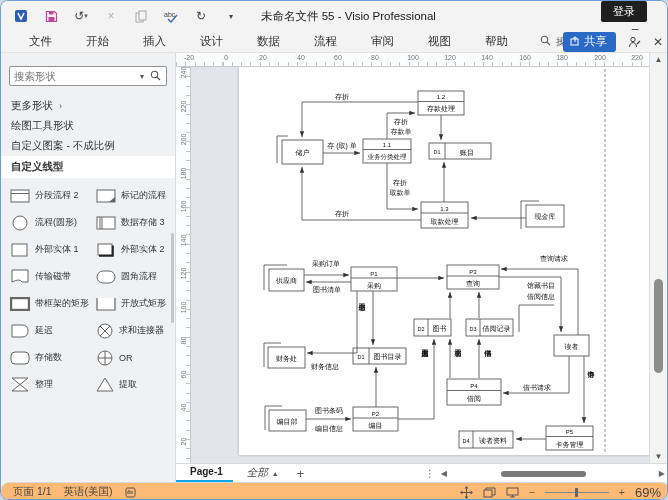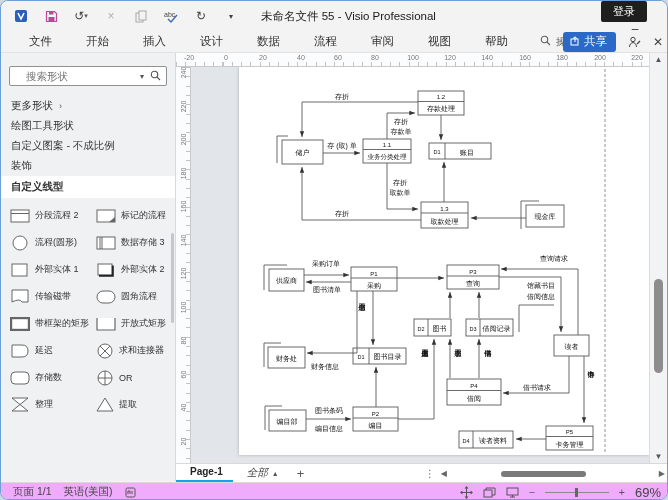--- a/index.html
+++ b/index.html
@@ -26,21 +26,21 @@
 
   
   .main{position:absolute;left:0;top:52px;width:668px;height:410px;}
 
   
   .sidebar{position:absolute;left:0;top:0;width:175px;height:428px;background:#eff1f3;border-right:1px solid #d8dade;padding:4px 0 0 0;}
   .sb-head{display:flex;justify-content:space-between;align-items:center;padding:2px 10px 0 10px;}
   .sb-title{font-size:15px;font-weight:bold;color:#30373f;}
   .sb-collapse{color:#666;font-size:11px;}
   .sb-search{position:relative;margin:9px 8px 0 8px;height:20px;background:#fff;border:1px solid #919191;border-radius:2px;display:flex;align-items:center;}
-  .sb-search input{border:0;outline:0;background:transparent;flex:1;font-size:10.5px;color:#555;padding:0 16px;width:100px;font-family:"Liberation Sans",sans-serif;}
+  .sb-search input{border:0;outline:0;background:transparent;flex:1;font-size:10.5px;color:#555;padding:0 4px;width:100px;font-family:"Liberation Sans",sans-serif;}
   .sb-search .caret{color:#555;font-size:8px;margin-right:6px;}
   .sb-links{margin-top:10px;}
   .sb-link{font-size:10.5px;color:#333;padding:3px 10px;white-space:nowrap;}
   .sb-link .chev{color:#555;font-size:9px;margin-left:6px;}
   .sb-link.sel{background:#fff;font-weight:bold;padding:4px 10px;}
   .shape-grid{margin-top:4px;}
   .shape-row{display:flex;}
   .shape-cell{width:86px;height:27px;display:flex;align-items:center;gap:5px;padding-left:9px;}
   .shape-cell svg{flex:none;}
   .shape-label{font-size:9px;color:#333;white-space:nowrap;}
@@ -73,21 +73,21 @@
   .pall{font-size:10.5px;color:#444;margin-left:14px;display:flex;align-items:center;gap:4px;font-style:italic;}
   .pall .tri{font-size:7px;color:#555;}
   .padd{font-size:13px;color:#555;margin-left:18px;}
   .hs{position:absolute;right:4px;top:0;height:19px;display:flex;align-items:center;gap:6px;}
   .hs .dots{font-size:10px;color:#666;}
   .hs .arr{font-size:8px;color:#666;}
   .hs-track{position:relative;width:200px;height:10px;}
   .hs-thumb{position:absolute;left:48px;top:2px;width:85px;height:6px;background:#7a7a7a;border-radius:3px;}
 
   
-  .statusbar{position:absolute;left:0;top:481px;width:668px;height:19px;background:#f0abfc;border-top:1px solid #d9d9d9;display:flex;align-items:center;font-size:10.5px;color:#444;}
+  .statusbar{position:absolute;left:0;top:481px;width:668px;height:19px;background:#fdba74;border-top:1px solid #d9d9d9;display:flex;align-items:center;font-size:10.5px;color:#444;border-radius:8px;}
   .st-item{margin-left:12px;white-space:nowrap;}
   .st-right{position:absolute;right:8px;display:flex;align-items:center;gap:10px;}
   .st-icon{display:inline-flex;color:#555;}
   .zoom-track{position:relative;width:64px;height:10px;}
   .zoom-line{position:absolute;left:0;top:5px;width:64px;height:1px;background:#8a8a8a;}
   .zoom-thumb{position:absolute;left:30px;top:1px;width:3px;height:9px;background:#666;}
   .zoom-val{font-size:13px;color:#444;min-width:26px;text-align:right;}
 </style>
 </head>
 <body>
@@ -189,21 +189,20 @@
           <svg width="11" height="11">
               <circle cx="4.5" cy="4.5" r="3.2" fill="none" stroke="#555" stroke-width="1.1"></circle>
               <path d="M7 7 L10 10" stroke="#555" stroke-width="1.1"></path>
             </svg>
         </span>
       </div>
       <div class="sb-links">
         <div class="sb-link"><span>更多形状</span><span class="chev">›</span></div>
         <div class="sb-link">绘图工具形状</div>
         <div class="sb-link">自定义图案 - 不成比例</div>
-        <div class="sb-link">装饰</div>
         <div class="sb-link sel">自定义线型</div>
       </div>
       <div class="shape-grid">
         <div class="shape-row">
           <div class="shape-cell">
             <svg width="20" height="14">
                 <rect x="1" y="1" width="18" height="12" fill="#fff" stroke="#666"></rect>
                 <line x1="1" y1="4.5" x2="19" y2="4.5" stroke="#666"></line>
               </svg>
             <span class="shape-label">分段流程 2</span>

